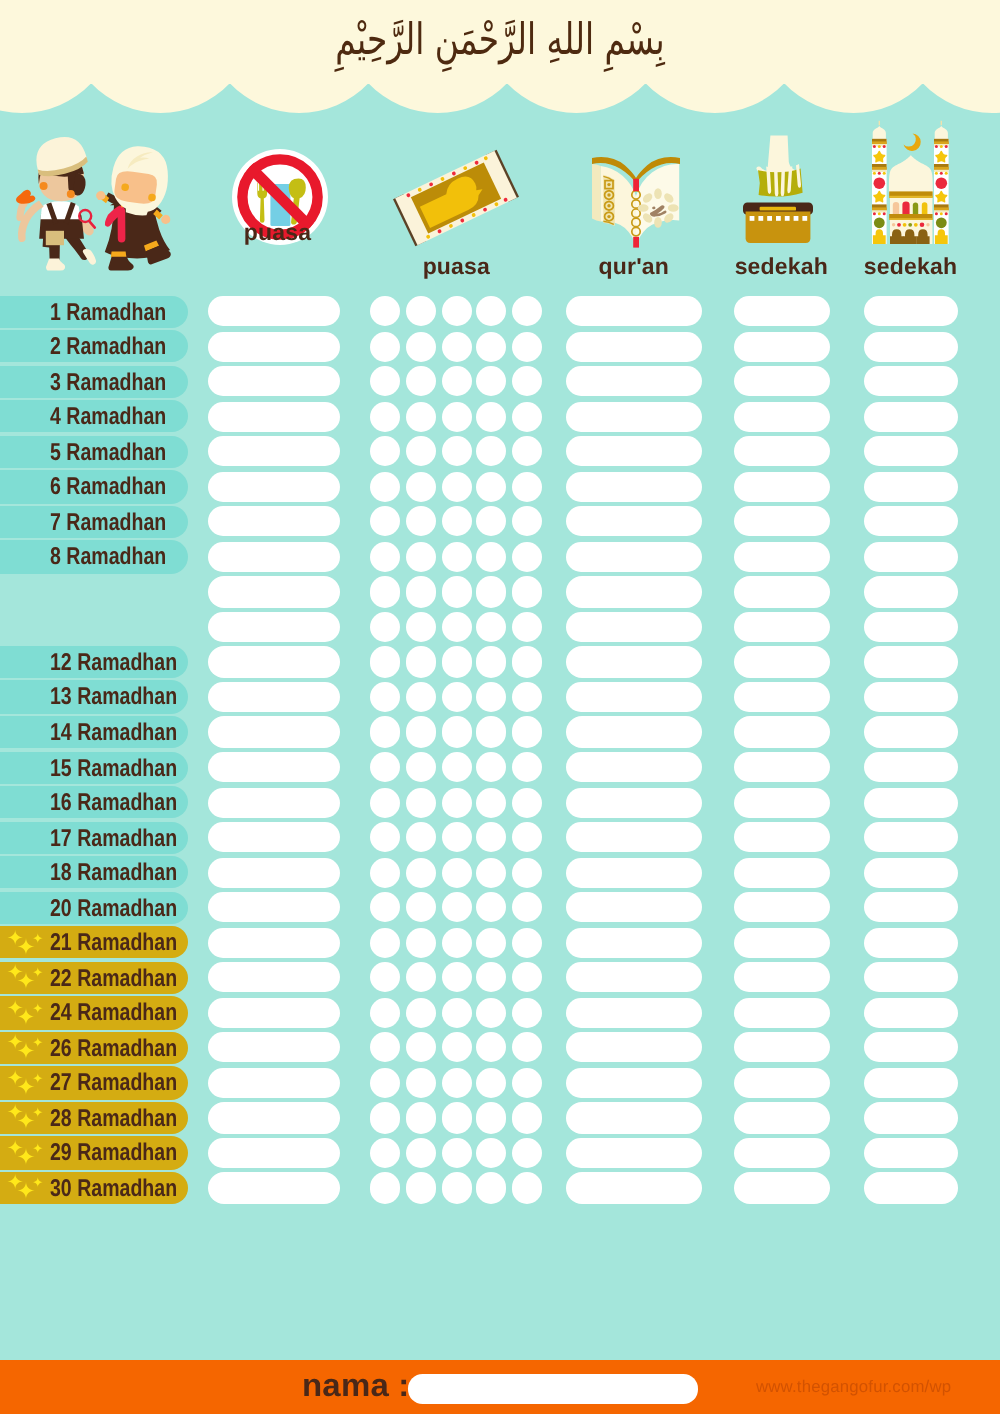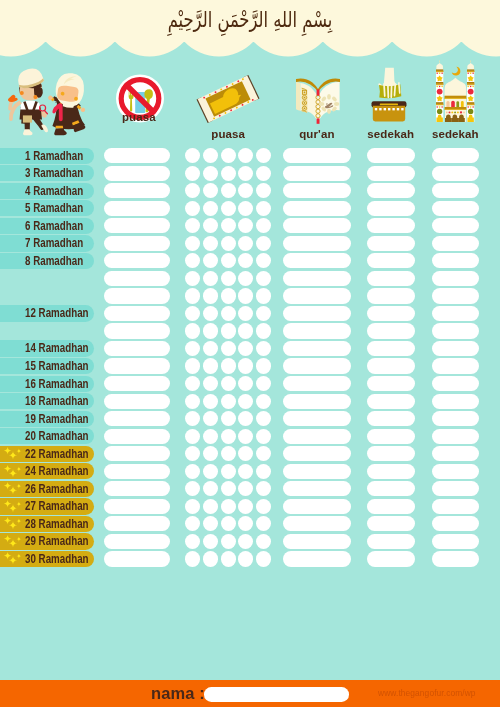--- a/index.html
+++ b/index.html
@@ -346,20 +346,34 @@
         <div class="dot" style="left: 202.75px;"></div>
         <div class="dot" style="left: 220.5px;"></div>
         <div class="dot" style="left: 238.25px;"></div>
         <div class="dot" style="left: 256px;"></div>
         <div class="cell" style="left: 283px; width: 67.5px;"></div>
         <div class="cell" style="left: 366.5px; width: 48px;"></div>
         <div class="cell" style="left: 431.5px; width: 47.5px;"></div>
       </div>
       <div class="row">
         <div class="daypill">
+          <div class="daytext">2 Ramadhan</div>
+        </div>
+        <div class="cell" style="left: 103.5px; width: 66.5px;"></div>
+        <div class="dot" style="left: 185px;"></div>
+        <div class="dot" style="left: 202.75px;"></div>
+        <div class="dot" style="left: 220.5px;"></div>
+        <div class="dot" style="left: 238.25px;"></div>
+        <div class="dot" style="left: 256px;"></div>
+        <div class="cell" style="left: 283px; width: 67.5px;"></div>
+        <div class="cell" style="left: 366.5px; width: 48px;"></div>
+        <div class="cell" style="left: 431.5px; width: 47.5px;"></div>
+      </div>
+      <div class="row">
+        <div class="daypill">
           <div class="daytext">3 Ramadhan</div>
         </div>
         <div class="cell" style="left: 103.5px; width: 66.5px;"></div>
         <div class="dot" style="left: 185px;"></div>
         <div class="dot" style="left: 202.75px;"></div>
         <div class="dot" style="left: 220.5px;"></div>
         <div class="dot" style="left: 238.25px;"></div>
         <div class="dot" style="left: 256px;"></div>
         <div class="cell" style="left: 283px; width: 67.5px;"></div>
         <div class="cell" style="left: 366.5px; width: 48px;"></div>
@@ -465,20 +479,23 @@
         <div class="dot" style="left: 185px;"></div>
         <div class="dot" style="left: 202.75px;"></div>
         <div class="dot" style="left: 220.5px;"></div>
         <div class="dot" style="left: 238.25px;"></div>
         <div class="dot" style="left: 256px;"></div>
         <div class="cell" style="left: 283px; width: 67.5px;"></div>
         <div class="cell" style="left: 366.5px; width: 48px;"></div>
         <div class="cell" style="left: 431.5px; width: 47.5px;"></div>
       </div>
       <div class="row">
+        <div class="daypill">
+          <div class="daytext">13 Ramadhan</div>
+        </div>
         <div class="cell" style="left: 103.5px; width: 66.5px;"></div>
         <div class="dot" style="left: 185px;"></div>
         <div class="dot" style="left: 202.75px;"></div>
         <div class="dot" style="left: 220.5px;"></div>
         <div class="dot" style="left: 238.25px;"></div>
         <div class="dot" style="left: 256px;"></div>
         <div class="cell" style="left: 283px; width: 67.5px;"></div>
         <div class="cell" style="left: 366.5px; width: 48px;"></div>
         <div class="cell" style="left: 431.5px; width: 47.5px;"></div>
       </div>
@@ -519,49 +536,68 @@
         <div class="dot" style="left: 202.75px;"></div>
         <div class="dot" style="left: 220.5px;"></div>
         <div class="dot" style="left: 238.25px;"></div>
         <div class="dot" style="left: 256px;"></div>
         <div class="cell" style="left: 283px; width: 67.5px;"></div>
         <div class="cell" style="left: 366.5px; width: 48px;"></div>
         <div class="cell" style="left: 431.5px; width: 47.5px;"></div>
       </div>
       <div class="row">
         <div class="daypill">
+          <div class="daytext">17 Ramadhan</div>
+        </div>
+        <div class="cell" style="left: 103.5px; width: 66.5px;"></div>
+        <div class="dot" style="left: 185px;"></div>
+        <div class="dot" style="left: 202.75px;"></div>
+        <div class="dot" style="left: 220.5px;"></div>
+        <div class="dot" style="left: 238.25px;"></div>
+        <div class="dot" style="left: 256px;"></div>
+        <div class="cell" style="left: 283px; width: 67.5px;"></div>
+        <div class="cell" style="left: 366.5px; width: 48px;"></div>
+        <div class="cell" style="left: 431.5px; width: 47.5px;"></div>
+      </div>
+      <div class="row">
+        <div class="daypill">
           <div class="daytext">18 Ramadhan</div>
         </div>
         <div class="cell" style="left: 103.5px; width: 66.5px;"></div>
         <div class="dot" style="left: 185px;"></div>
         <div class="dot" style="left: 202.75px;"></div>
         <div class="dot" style="left: 220.5px;"></div>
         <div class="dot" style="left: 238.25px;"></div>
         <div class="dot" style="left: 256px;"></div>
         <div class="cell" style="left: 283px; width: 67.5px;"></div>
         <div class="cell" style="left: 366.5px; width: 48px;"></div>
         <div class="cell" style="left: 431.5px; width: 47.5px;"></div>
       </div>
       <div class="row">
         <div class="daypill">
-          <div class="daytext">19 Ramadhan</div>
-        </div>
-        <div class="cell" style="left: 103.5px; width: 66.5px;"></div>
-        <div class="dot" style="left: 185px;"></div>
-        <div class="dot" style="left: 202.75px;"></div>
-        <div class="dot" style="left: 220.5px;"></div>
-        <div class="dot" style="left: 238.25px;"></div>
-        <div class="dot" style="left: 256px;"></div>
-        <div class="cell" style="left: 283px; width: 67.5px;"></div>
-        <div class="cell" style="left: 366.5px; width: 48px;"></div>
-        <div class="cell" style="left: 431.5px; width: 47.5px;"></div>
-      </div>
-      <div class="row">
-        <div class="daypill">
           <div class="daytext">20 Ramadhan</div>
+        </div>
+        <div class="cell" style="left: 103.5px; width: 66.5px;"></div>
+        <div class="dot" style="left: 185px;"></div>
+        <div class="dot" style="left: 202.75px;"></div>
+        <div class="dot" style="left: 220.5px;"></div>
+        <div class="dot" style="left: 238.25px;"></div>
+        <div class="dot" style="left: 256px;"></div>
+        <div class="cell" style="left: 283px; width: 67.5px;"></div>
+        <div class="cell" style="left: 366.5px; width: 48px;"></div>
+        <div class="cell" style="left: 431.5px; width: 47.5px;"></div>
+      </div>
+      <div class="row">
+        <div class="daypill sp">
+          <div class="sparkles"><svg width="26" height="18" viewBox="0 0 26 18">
+              <path fill="#FFE81A" d="M 7.6 1.8000000000000003 C 7.6 4.062,9.238 5.7,11.5 5.7 C 9.238 5.7,7.6 7.338,7.6 9.6 C 7.6 7.338,5.962 5.7,3.6999999999999997 5.7 C 5.962 5.7,7.6 4.062,7.6 1.8000000000000003 Z"></path>
+              <path fill="#FFE81A" d="M 13 5.8999999999999995 C 13 8.394,14.806 10.2,17.3 10.2 C 14.806 10.2,13 12.005999999999998,13 14.5 C 13 12.005999999999998,11.194 10.2,8.7 10.2 C 11.194 10.2,13 8.394,13 5.8999999999999995 Z"></path>
+              <path fill="#FFE81A" d="M 18.9 3.4999999999999996 C 18.9 5.007999999999999,19.991999999999997 6.1,21.5 6.1 C 19.991999999999997 6.1,18.9 7.192,18.9 8.7 C 18.9 7.192,17.808 6.1,16.299999999999997 6.1 C 17.808 6.1,18.9 5.007999999999999,18.9 3.4999999999999996 Z"></path>
+            </svg></div>
+          <div class="daytext">21 Ramadhan</div>
         </div>
         <div class="cell" style="left: 103.5px; width: 66.5px;"></div>
         <div class="dot" style="left: 185px;"></div>
         <div class="dot" style="left: 202.75px;"></div>
         <div class="dot" style="left: 220.5px;"></div>
         <div class="dot" style="left: 238.25px;"></div>
         <div class="dot" style="left: 256px;"></div>
         <div class="cell" style="left: 283px; width: 67.5px;"></div>
         <div class="cell" style="left: 366.5px; width: 48px;"></div>
         <div class="cell" style="left: 431.5px; width: 47.5px;"></div>

